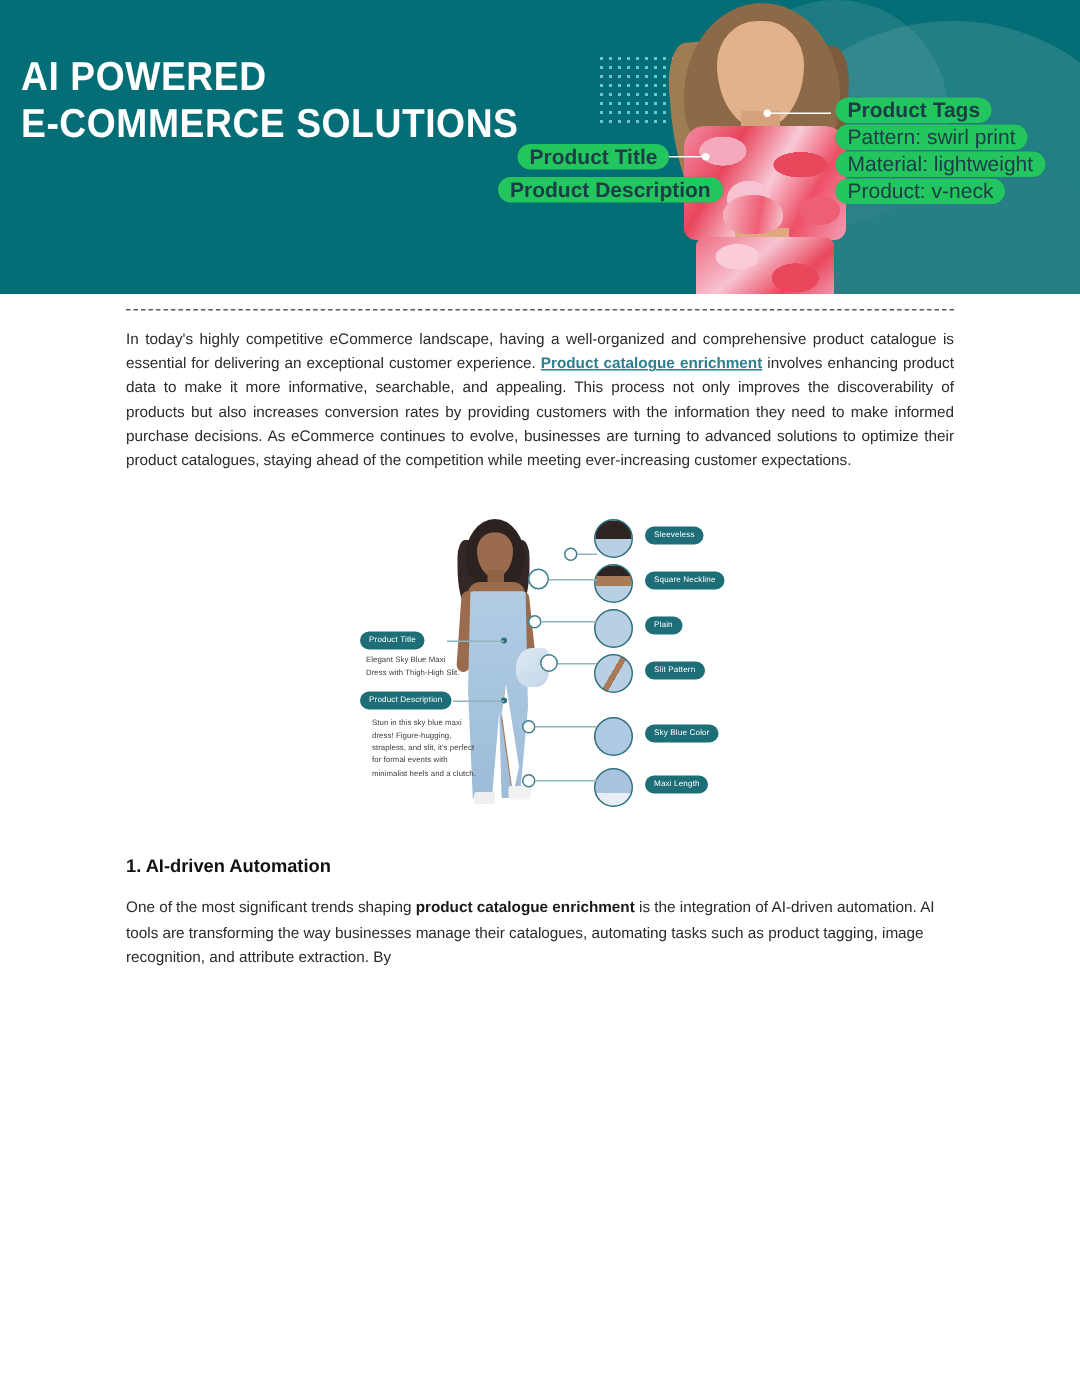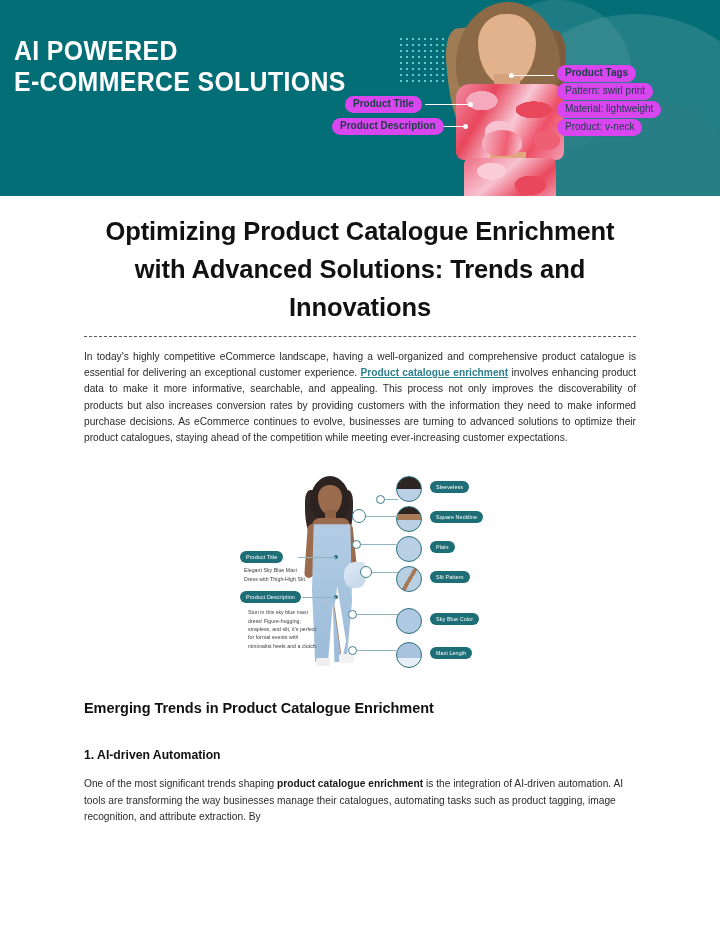--- a/index.html
+++ b/index.html
@@ -133,25 +133,25 @@
   }
   .m-midriff {
     position: absolute; left: 70px; top: 152px;
     width: 36px; height: 12px;
     background: #dfa87f;
   }
 
   
   .pill {
     position: absolute;
-    background: #d946ef;
+    background: #22c55e;
     color: #1c3d48;
     border-radius: 11px;
     padding: 2px 8px 3px;
-    font-size: 10px;
+    font-size: 14px;
     line-height: 12px;
     white-space: nowrap;
     z-index: 8;
     box-shadow: 0 0 0 .5px rgba(0,0,0,.05);
   }
   .pill.bold { font-weight: bold; }
   .leader {
     position: absolute;
     height: 1px;
     background: #ffffff;
@@ -358,21 +358,20 @@
   <div class="pill bold" style="left:345px; top:96px;">Product Title</div>
   <div class="pill bold" style="left:332px; top:118px;">Product Description</div>
   <div class="pill bold" style="left:557px; top:65px;">Product Tags</div>
   <div class="pill" style="left:557px; top:83px;text-align:center;">Pattern: swirl print</div>
   <div class="pill" style="left:557px; top:101px;">Material: lightweight</div>
   <div class="pill" style="left:557px; top:119px;">Product: v-neck</div>
 </div>
 
 <div class="article">
 
-  <h1 class="title">Optimizing Product Catalogue Enrichment with Advanced Solutions: Trends and Innovations</h1>
 
   <hr class="divider">
 
   <p class="body-par"><span>In today's highly competitive eCommerce landscape, having a well-organized and comprehensive product catalogue is essential for delivering an exceptional customer experience. </span><a class="inline-link" href="#">Product catalogue enrichment</a><span> involves enhancing product data to make it more informative, searchable, and appealing. This process not only improves the discoverability of products but also increases conversion rates by providing customers with the information they need to make informed purchase decisions. As eCommerce continues to evolve, businesses are turning to advanced solutions to optimize their product catalogues, staying ahead of the competition while meeting ever-increasing customer expectations.</span></p>
 
   <div class="figure">
 
     <div class="fig-model">
       <div class="d-hair-s"></div>
       <div class="d-hair-s2"></div>
@@ -427,17 +426,16 @@
     <div class="ftext" style="left:14px; top:96px; width:120px;">Elegant Sky Blue Maxi
 Dress with Thigh-High Slit.</div>
     <div class="tag" style="left:10px; top:121px;">Product Description</div>
     <div class="ftext" style="left:18px; top:138px; width:125px;">Stun in this sky blue maxi
 dress! Figure-hugging,
 strapless, and slit, it's perfect
 for formal events with
 minimalist heels and a clutch.</div>
   </div>
 
-  <h2 class="section-h2">Emerging Trends in Product Catalogue Enrichment</h2>
   <h3 class="section-h3">1. AI-driven Automation</h3>
   <p class="section-par"><span>One of the most significant trends shaping </span><strong class="inline-strong">product catalogue enrichment</strong><span> is the integration of AI-driven automation. AI tools are transforming the way businesses manage their catalogues, automating tasks such as product tagging, image recognition, and attribute extraction. By</span></p>
 
 </div>
 
 </body></html>

